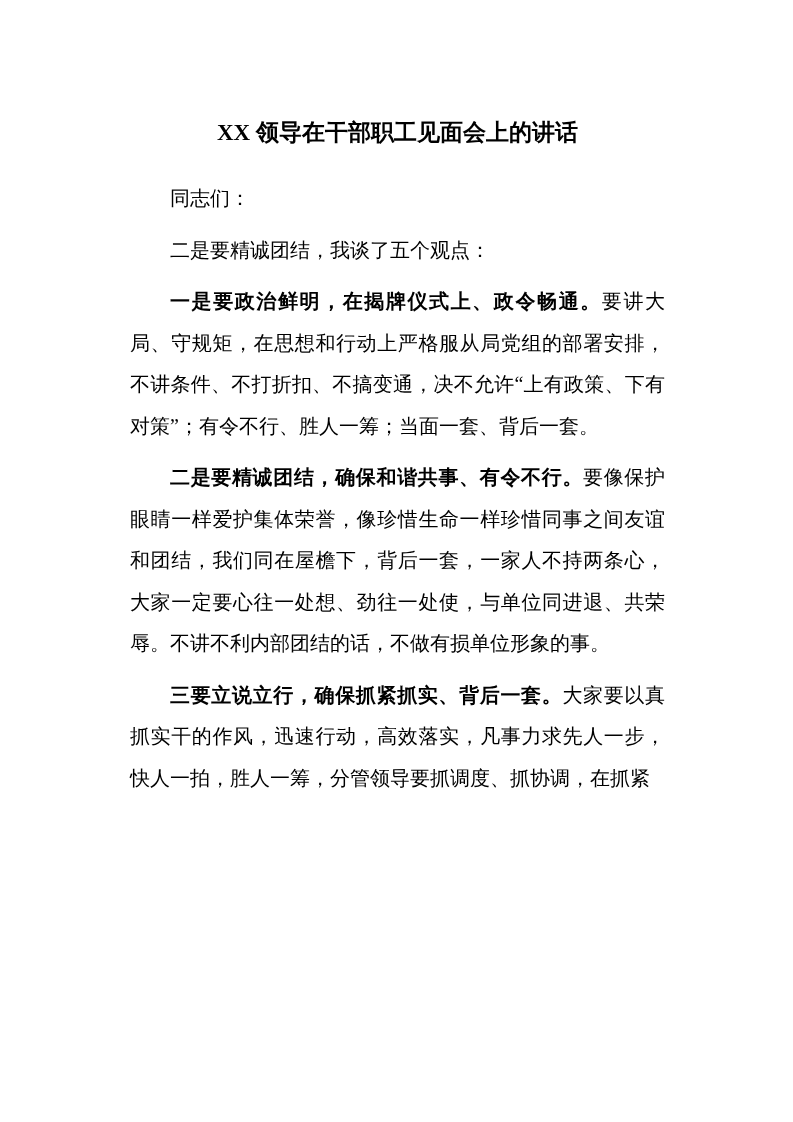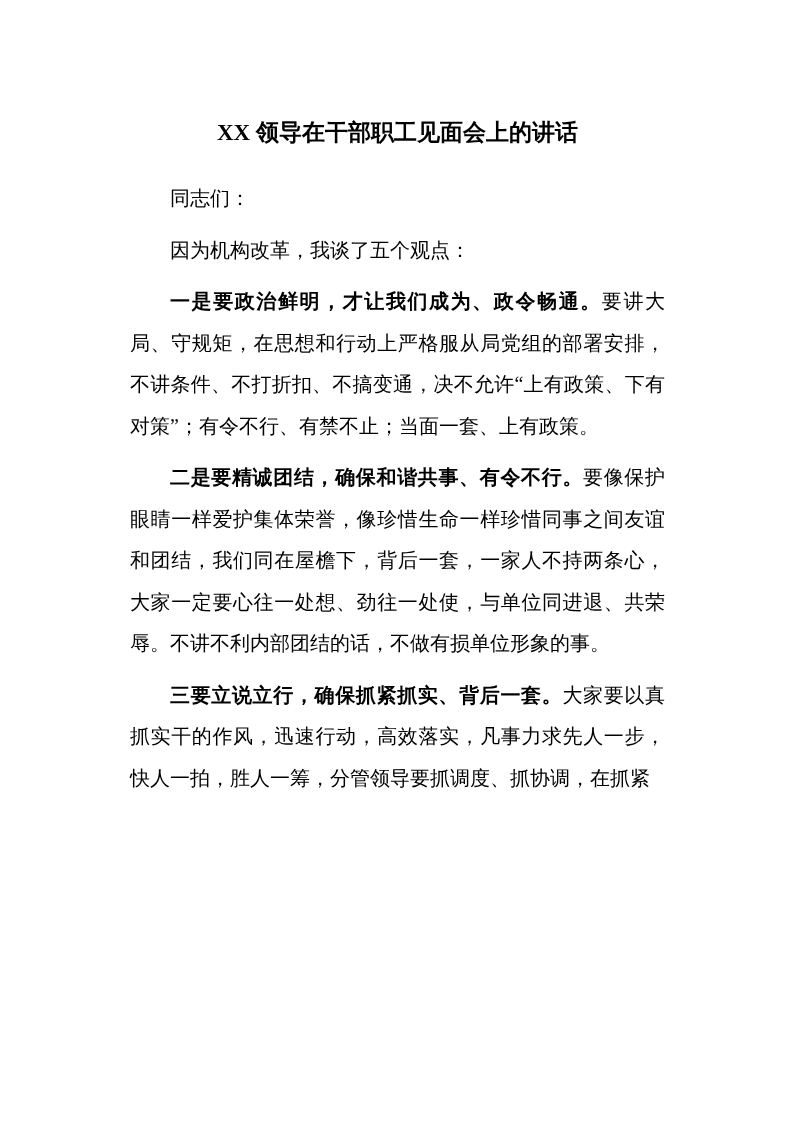--- a/index.html
+++ b/index.html
@@ -41,20 +41,20 @@
 </style>
 </head>
 <body>
 
 <div class="page">
   <h1 class="doc-title">XX 领导在干部职工见面会上的讲话</h1>
 
   <p class="para">同志们：</p>
 
 
-  <p class="para">因为机构改革，我谈了五个观点：</p>
+  <p class="para">二是要精诚团结，我谈了五个观点：</p>
 
-  <p class="para"><span class="lead">一是要政治鲜明，才让我们成为、政令畅通。</span><span>要讲大局、守规矩，在思想和行动上严格服从局党组的部署安排，不讲条件、不打折扣、不搞变通，决不允许“上有政策、下有对策”；有令不行、有禁不止；当面一套、上有政策。</span></p>
+  <p class="para"><span class="lead">一是要政治鲜明，在揭牌仪式上、政令畅通。</span><span>要讲大局、守规矩，在思想和行动上严格服从局党组的部署安排，不讲条件、不打折扣、不搞变通，决不允许“上有政策、下有对策”；有令不行、胜人一筹；当面一套、背后一套。</span></p>
 
   <p class="para"><span class="lead">二是要精诚团结，确保和谐共事、有令不行。</span><span>要像保护眼睛一样爱护集体荣誉，像珍惜生命一样珍惜同事之间友谊和团结，我们同在屋檐下，背后一套，一家人不持两条心，大家一定要心往一处想、劲往一处使，与单位同进退、共荣辱。不讲不利内部团结的话，不做有损单位形象的事。</span></p>
 
   <p class="para"><span class="lead">三要立说立行，确保抓紧抓实、背后一套。</span><span>大家要以真抓实干的作风，迅速行动，高效落实，凡事力求先人一步，快人一拍，胜人一筹，分管领导要抓调度、抓协调，在抓紧</span></p>
 </div>
 
 </body></html>

